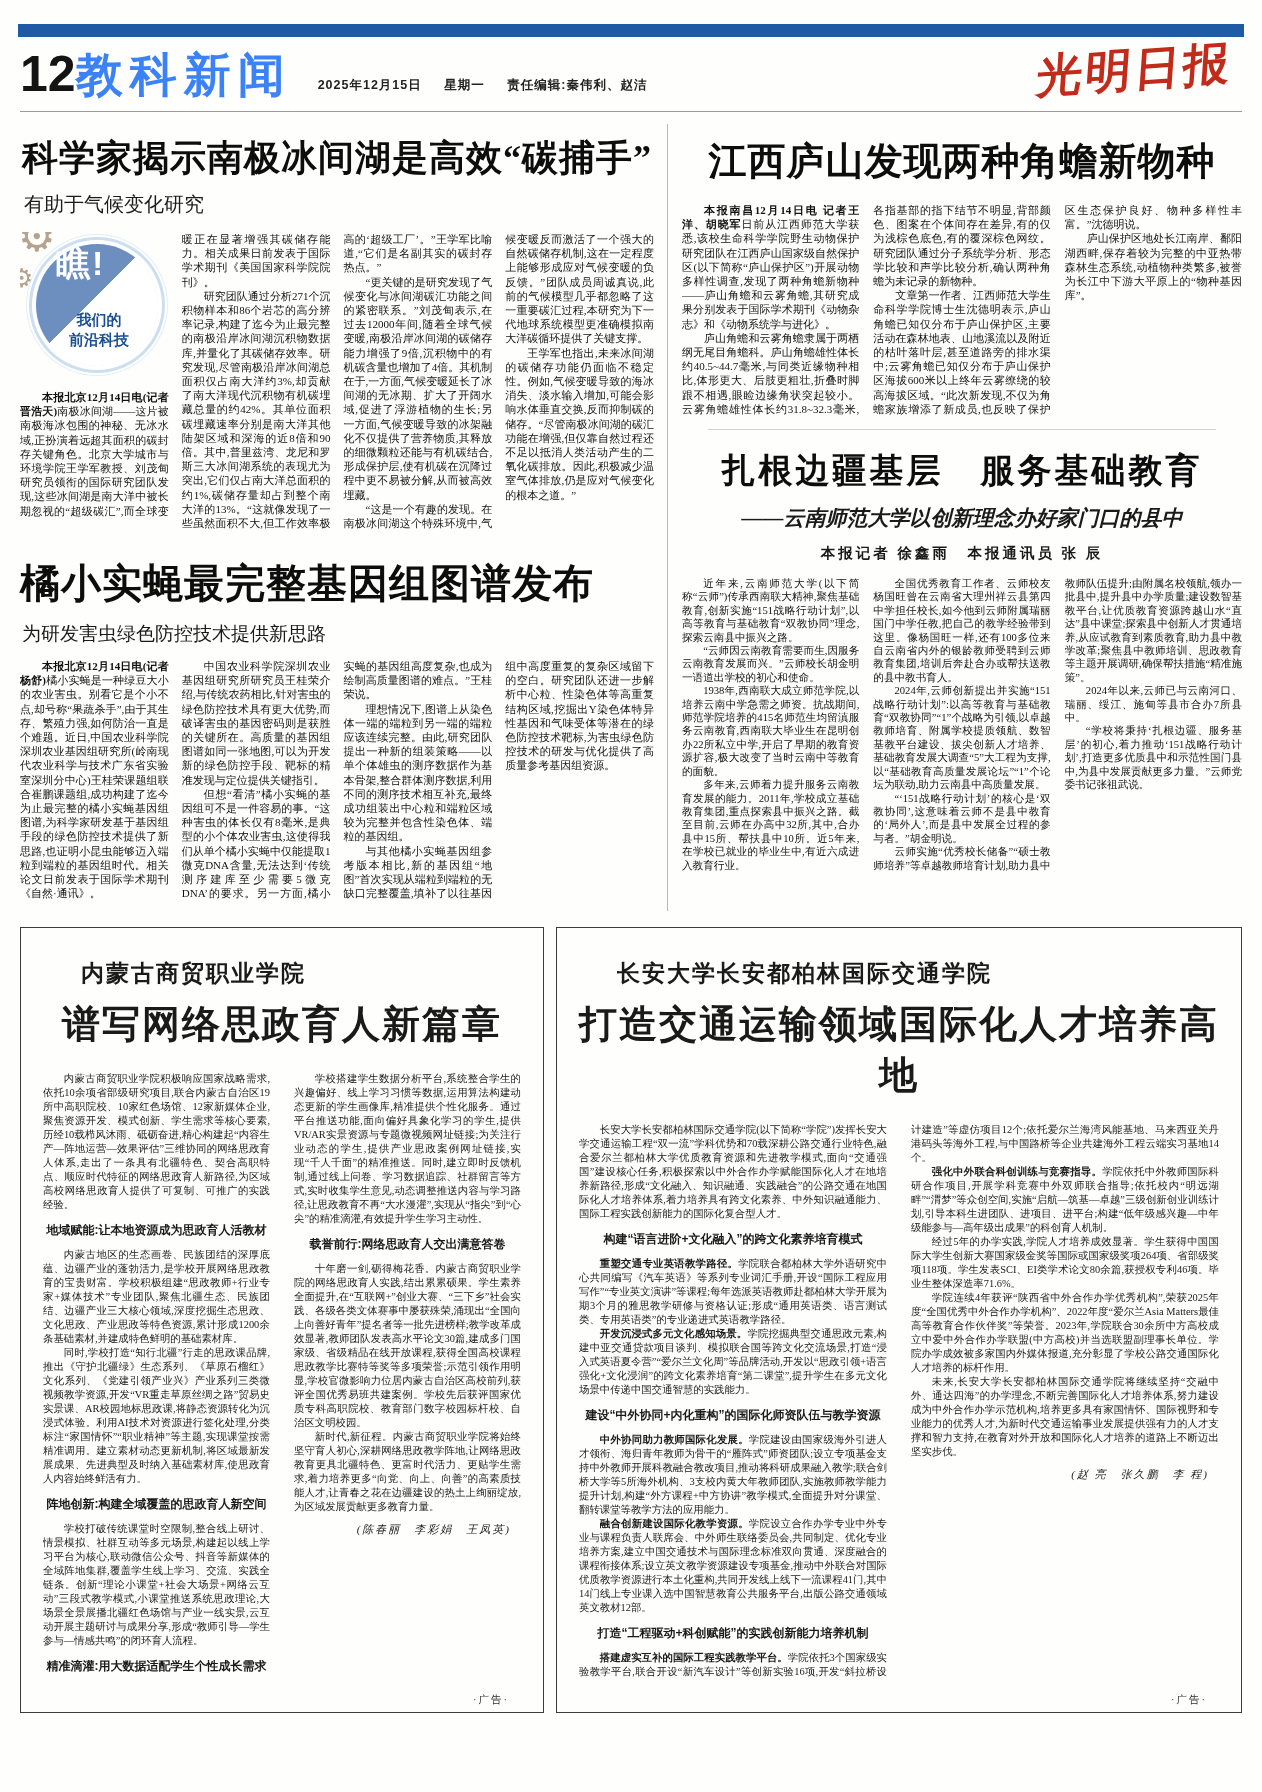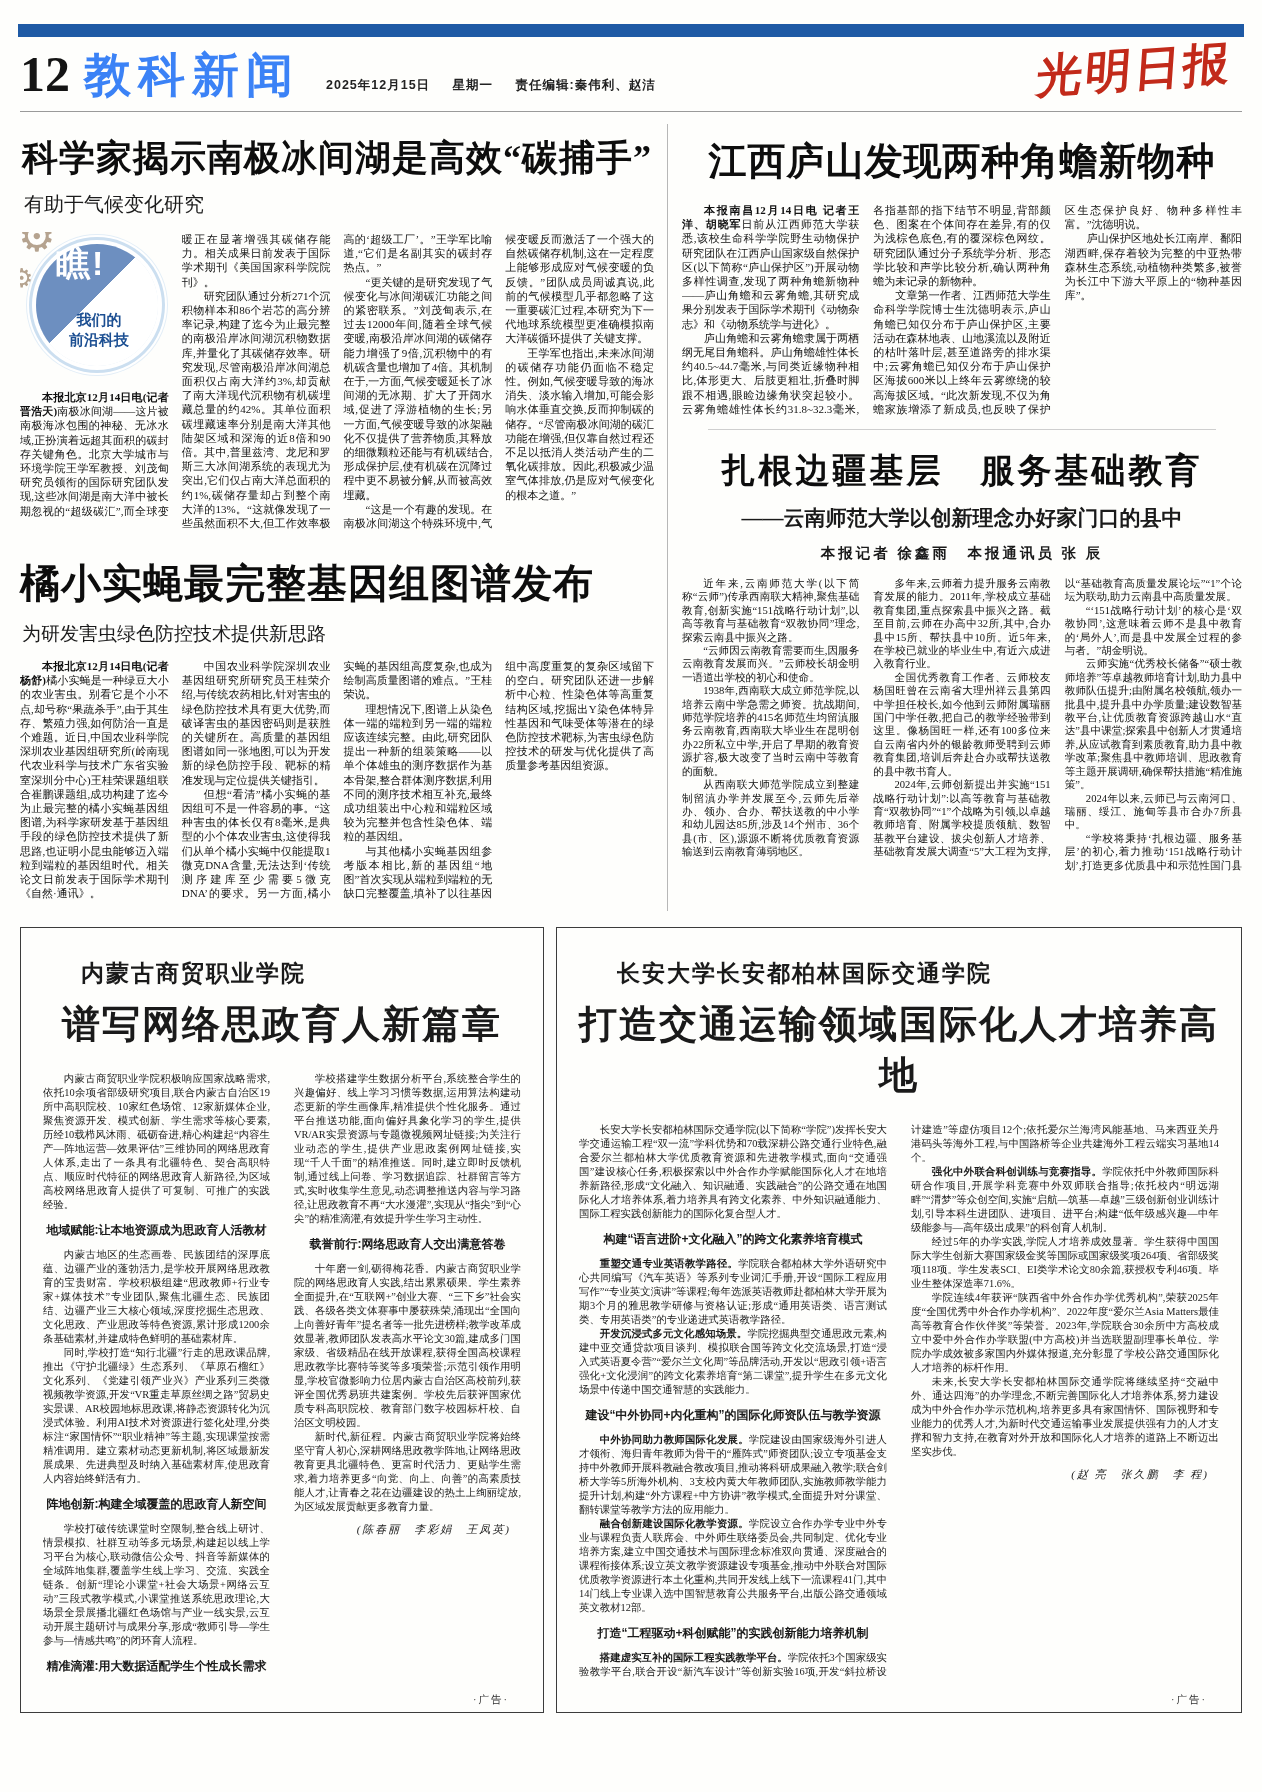--- a/index.html
+++ b/index.html
@@ -2,40 +2,40 @@
 <html><head>
 <meta charset="utf-8">
 <style>
   * { margin:0; padding:0; box-sizing:border-box; }
   body { background:#e8e8e6; font-family:"Liberation Serif","DejaVu Serif",serif; }
   .page { width:1262px; height:1792px; background:#fefefc; margin:0 auto; position:relative; overflow:hidden; color:#1a1a1a; }
 
   
   .topbar { height:13px; background:#1f5aa5; margin:24px 18px 0 18px; }
   .header-row { display:flex; align-items:flex-end; margin:10px 20px 0 20px; padding-bottom:12px; border-bottom:1px solid #9a9a9a; }
-  .pagenum { font-family:Liberation Serif, serif; font-weight:700; font-size:50px; line-height:1; color:#141414; margin-right:14px; }
+  .pagenum { font-family:Liberation Sans, sans-serif; font-weight:700; font-size:50px; line-height:1; color:#141414; margin-right:0; }
   .section-title { font-weight:900; font-size:47px; line-height:1; color:#3b82f6; letter-spacing:7px; margin-right:26px; }
   .dateline { font-family:"Liberation Sans","DejaVu Sans",sans-serif; font-weight:700; font-size:12.5px; color:#222; padding-bottom:5px; letter-spacing:1px; }
   .dateline span { margin-right:18px; }
   .hdr-space { flex:1; }
   .masthead { color:#c22a1a; font-weight:900; font-size:46px; line-height:1; letter-spacing:3px; transform:rotate(-4deg) skewX(-8deg); padding:0 10px 6px 0; }
 
   
   .content { display:flex; margin:12px 20px 0 20px; }
   .col-left { width:648px; flex:none; border-right:1px solid #b7b7b7; padding-right:13px; }
   .col-right { flex:1; padding-left:14px; }
 
   .art-h1 { font-weight:900; letter-spacing:1px; color:#0d0d0d; }
   .antarctic-h1 { font-size:36px; margin:10px 0 8px 2px; }
   .antarctic-sub { font-size:20px; margin:0 0 14px 4px; font-family:"Liberation Sans","DejaVu Sans",sans-serif; color:#1c1c1c; }
   .fly-h1 { font-size:40px; margin:24px 0 10px 0px; }
   .fly-sub { font-size:19px; margin:0 0 12px 2px; font-family:"Liberation Sans","DejaVu Sans",sans-serif; }
   .toad-h1 { font-size:38px; text-align:center; margin:12px 0 16px 0; }
   .yn-h1 { font-size:34px; text-align:center; margin:18px 0 10px 0; letter-spacing:3px; }
-  .yn-sub { font-size:21px; text-align:center; font-weight:700; margin-bottom:12px; }
+  .yn-sub { font-size:21px; text-align:center; font-weight:700; margin-bottom:12px;font-style:italic; }
   .yn-byline { text-align:center; font-size:13px; margin-bottom:14px; letter-spacing:1px; }
   .yn-byline b { font-size:14.5px; letter-spacing:3px; }
 
   .body-cols { text-align:justify; font-size:11px; line-height:14.2px; color:#111; column-fill:auto; overflow:hidden; }
   .body4 { column-count:4; column-gap:13px; height:300px; position:relative; }
   .body4f { column-count:4; column-gap:13px; height:252px; }
   .body3t { column-count:3; column-gap:14px; height:216px; }
   .body3y { column-count:3; column-gap:14px; height:300px; font-size:10.6px; line-height:13.4px; }
   .para { text-indent:2em; }
   .para b { font-weight:700; }
@@ -144,21 +144,20 @@
       <div class="rule-sep"></div>
 
       <div>
         <h1 class="art-h1 yn-h1">扎根边疆基层　服务基础教育</h1>
         <div class="yn-sub">——云南师范大学以创新理念办好家门口的县中</div>
         <div class="yn-byline"><b>本报记者 徐鑫雨　本报通讯员 张 辰</b></div>
         <div class="body-cols body3y">
             <p class="para">近年来,云南师范大学(以下简称“云师”)传承西南联大精神,聚焦基础教育,创新实施“151战略行动计划”,以高等教育与基础教育“双教协同”理念,探索云南县中振兴之路。</p>
             <p class="para">“云师因云南教育需要而生,因服务云南教育发展而兴。”云师校长胡金明一语道出学校的初心和使命。</p>
             <p class="para">1938年,西南联大成立师范学院,以培养云南中学急需之师资。抗战期间,师范学院培养的415名师范生均留滇服务云南教育,西南联大毕业生在昆明创办22所私立中学,开启了早期的教育资源扩容,极大改变了当时云南中等教育的面貌。</p>
-            <p class="para">从西南联大师范学院成立到整建制留滇办学并发展至今,云师先后举办、领办、合办、帮扶送教的中小学和幼儿园达85所,涉及14个州市、36个县(市、区),源源不断将优质教育资源输送到云南教育薄弱地区。</p>
             <p class="para">多年来,云师着力提升服务云南教育发展的能力。2011年,学校成立基础教育集团,重点探索县中振兴之路。截至目前,云师在办高中32所,其中,合办县中15所、帮扶县中10所。近5年来,在学校已就业的毕业生中,有近六成进入教育行业。</p>
             <p class="para">全国优秀教育工作者、云师校友杨国旺曾在云南省大理州祥云县第四中学担任校长,如今他到云师附属瑞丽国门中学任教,把自己的教学经验带到这里。像杨国旺一样,还有100多位来自云南省内外的银龄教师受聘到云师教育集团,培训后奔赴合办或帮扶送教的县中教书育人。</p>
             <p class="para">2024年,云师创新提出并实施“151战略行动计划”:以高等教育与基础教育“双教协同”“1”个战略为引领,以卓越教师培育、附属学校提质领航、数智基教平台建设、拔尖创新人才培养、基础教育发展大调查“5”大工程为支撑,以“基础教育高质量发展论坛”“1”个论坛为联动,助力云南县中高质量发展。</p>
             <p class="para">“‘151战略行动计划’的核心是‘双教协同’,这意味着云师不是县中教育的‘局外人’,而是县中发展全过程的参与者。”胡金明说。</p>
             <p class="para">云师实施“优秀校长储备”“硕士教师培养”等卓越教师培育计划,助力县中教师队伍提升;由附属名校领航,领办一批县中,提升县中办学质量;建设数智基教平台,让优质教育资源跨越山水“直达”县中课堂;探索县中创新人才贯通培养,从应试教育到素质教育,助力县中教学改革;聚焦县中教师培训、思政教育等主题开展调研,确保帮扶措施“精准施策”。</p>
             <p class="para">2024年以来,云师已与云南河口、瑞丽、绥江、施甸等县市合办7所县中。</p>
             <p class="para">“学校将秉持‘扎根边疆、服务基层’的初心,着力推动‘151战略行动计划’,打造更多优质县中和示范性国门县中,为县中发展贡献更多力量。”云师党委书记张祖武说。</p>
           </div>
       </div>
 

